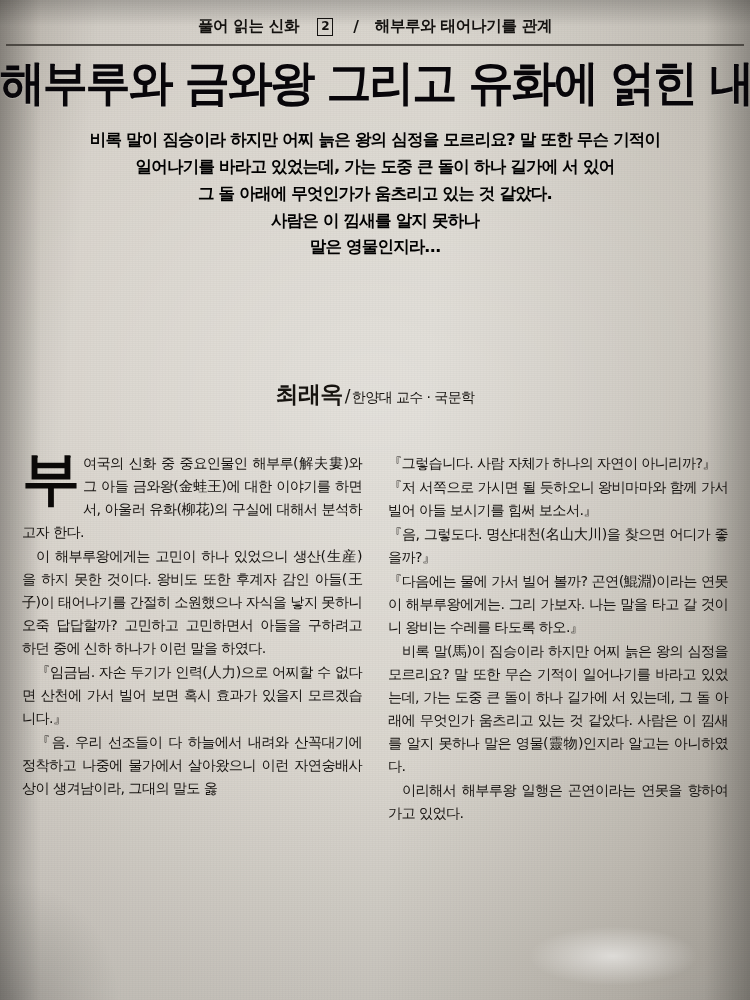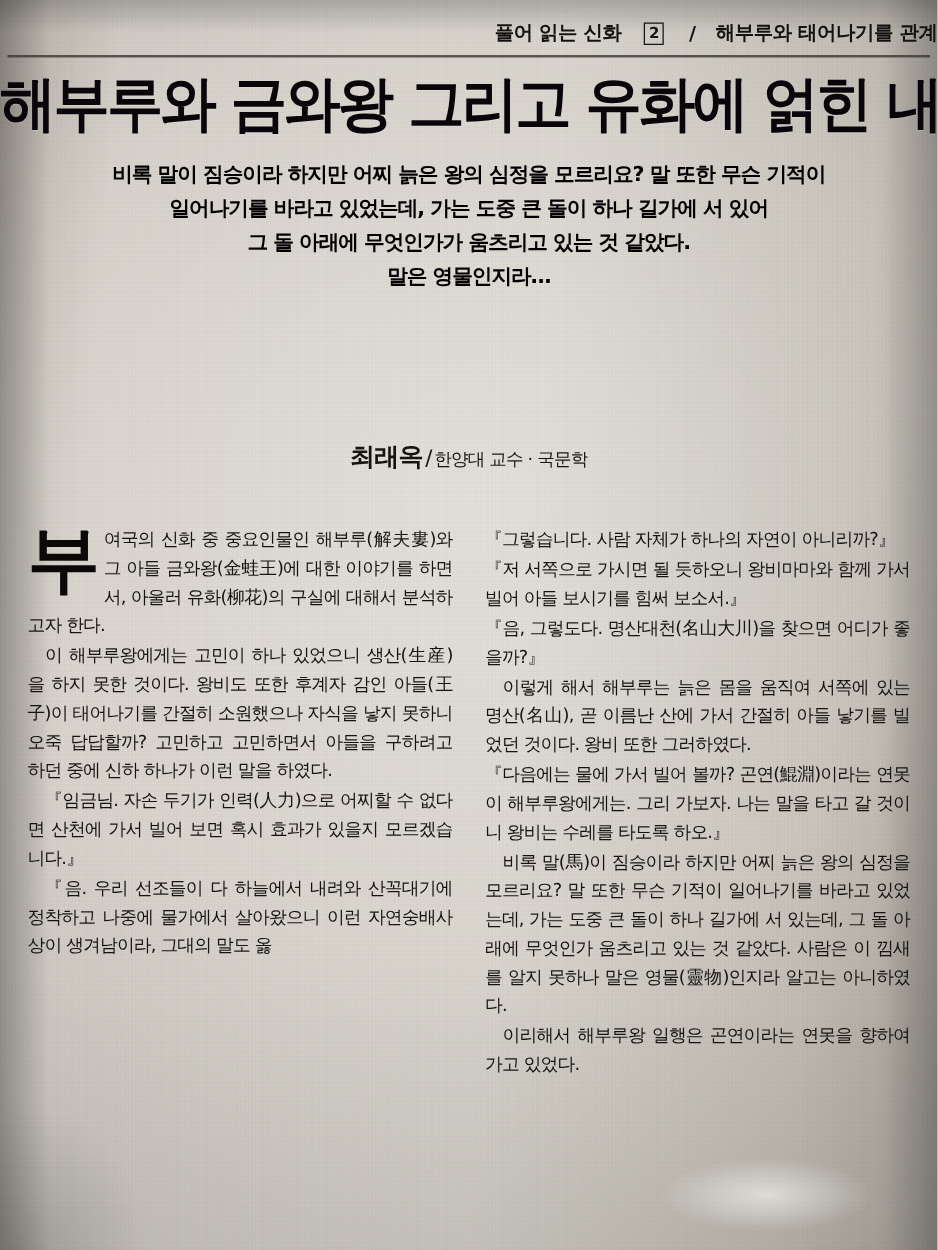--- a/index.html
+++ b/index.html
@@ -55,21 +55,21 @@
     position: relative;
     z-index: 3;
     padding: 0;
     color: #171513;
   }
 
   
   .runhead {
     display: flex;
     align-items: center;
-    justify-content: flex-end;
+    justify-content: center;
     gap: 14px;
     margin-top: 16px;
     font-size: 15.5px;
     font-weight: bold;
     letter-spacing: -0.3px;
     color: #141210;
   }
   .runhead .series { white-space: nowrap; }
   .runhead .numbox {
     display: inline-block;
@@ -118,21 +118,21 @@
   .deck .l { display: block; }
 
   
   .byline {
     margin: 118px 0 0 0;
     text-align: center;
     font-size: 17px;
     letter-spacing: -0.6px;
     color: #16130f;
   }
-  .byline .name { font-weight: bold; font-size: 20px; }
+  .byline .name { font-weight: bold; font-size: 23px; }
   .byline .sep  { margin: 0 2px; }
   .byline .affil { font-size: 14px; }
 
   
   .columns {
     display: flex;
     gap: 26px;
     margin: 42px 22px 0 22px;
     position: relative;
   }
@@ -198,41 +198,41 @@
   </div>
 
   <div class="rule"></div>
 
   <h1 class="headline">해부루와 금와왕 그리고 유화에 얽힌 내력</h1>
 
   <div class="deck">
     <span class="l">비록 말이 짐승이라 하지만 어찌 늙은 왕의 심정을 모르리요? 말 또한 무슨 기적이</span>
     <span class="l">일어나기를 바라고 있었는데, 가는 도중 큰 돌이 하나 길가에 서 있어</span>
     <span class="l">그 돌 아래에 무엇인가가 움츠리고 있는 것 같았다.</span>
+    <span class="l">사람은 이 낌새를 알지 못하나</span>
     <span class="l">말은 영물인지라…</span>
   </div>
 
   <div class="byline">
     <span class="name">최래옥</span><span class="sep">/</span><span class="affil">한양대 교수 · 국문학</span>
   </div>
 
   <div class="columns">
 
     <div class="col">
       <p class="first"><span class="dropcap">부</span><span>여국의 신화 중 중요인물인 해부루(解夫婁)와 그 아들 금와왕(金蛙王)에 대한 이야기를 하면서, 아울러 유화(柳花)의 구실에 대해서 분석하고자 한다.</span></p>
       <p>이 해부루왕에게는 고민이 하나 있었으니 생산(生産)을 하지 못한 것이다. 왕비도 또한 후계자 감인 아들(王子)이 태어나기를 간절히 소원했으나 자식을 낳지 못하니 오죽 답답할까? 고민하고 고민하면서 아들을 구하려고 하던 중에 신하 하나가 이런 말을 하였다.</p>
       <p>『임금님. 자손 두기가 인력(人力)으로 어찌할 수 없다면 산천에 가서 빌어 보면 혹시 효과가 있을지 모르겠습니다.』</p>
       <p>『음. 우리 선조들이 다 하늘에서 내려와 산꼭대기에 정착하고 나중에 물가에서 살아왔으니 이런 자연숭배사상이 생겨남이라, 그대의 말도 옳</p>
     </div>
 
     <div class="col">
       <p class="noindent">『그렇습니다. 사람 자체가 하나의 자연이 아니리까?』</p>
       <p class="noindent">『저 서쪽으로 가시면 될 듯하오니 왕비마마와 함께 가서 빌어 아들 보시기를 힘써 보소서.』</p>
       <p class="noindent">『음, 그렇도다. 명산대천(名山大川)을 찾으면 어디가 좋을까?』</p>
-      <p>이렇게 해서 해부루는 늙은 몸을 움직여 서쪽에 있는 명산(名山), 곧 이름난 산에 가서 간절히 아들 낳기를 빌었던 것이다. 왕비 또한 그러하였다.</p>
       <p class="noindent">『다음에는 물에 가서 빌어 볼까? 곤연(鯤淵)이라는 연못이 해부루왕에게는. 그리 가보자. 나는 말을 타고 갈 것이니 왕비는 수레를 타도록 하오.』</p>
       <p>비록 말(馬)이 짐승이라 하지만 어찌 늙은 왕의 심정을 모르리요? 말 또한 무슨 기적이 일어나기를 바라고 있었는데, 가는 도중 큰 돌이 하나 길가에 서 있는데, 그 돌 아래에 무엇인가 움츠리고 있는 것 같았다. 사람은 이 낌새를 알지 못하나 말은 영물(靈物)인지라 알고는 아니하였다.</p>
       <p>이리해서 해부루왕 일행은 곤연이라는 연못을 향하여 가고 있었다.</p>
     </div>
 
   </div>
 </div>
 
 <div class="blot"></div>
 <div class="blot2"></div>

